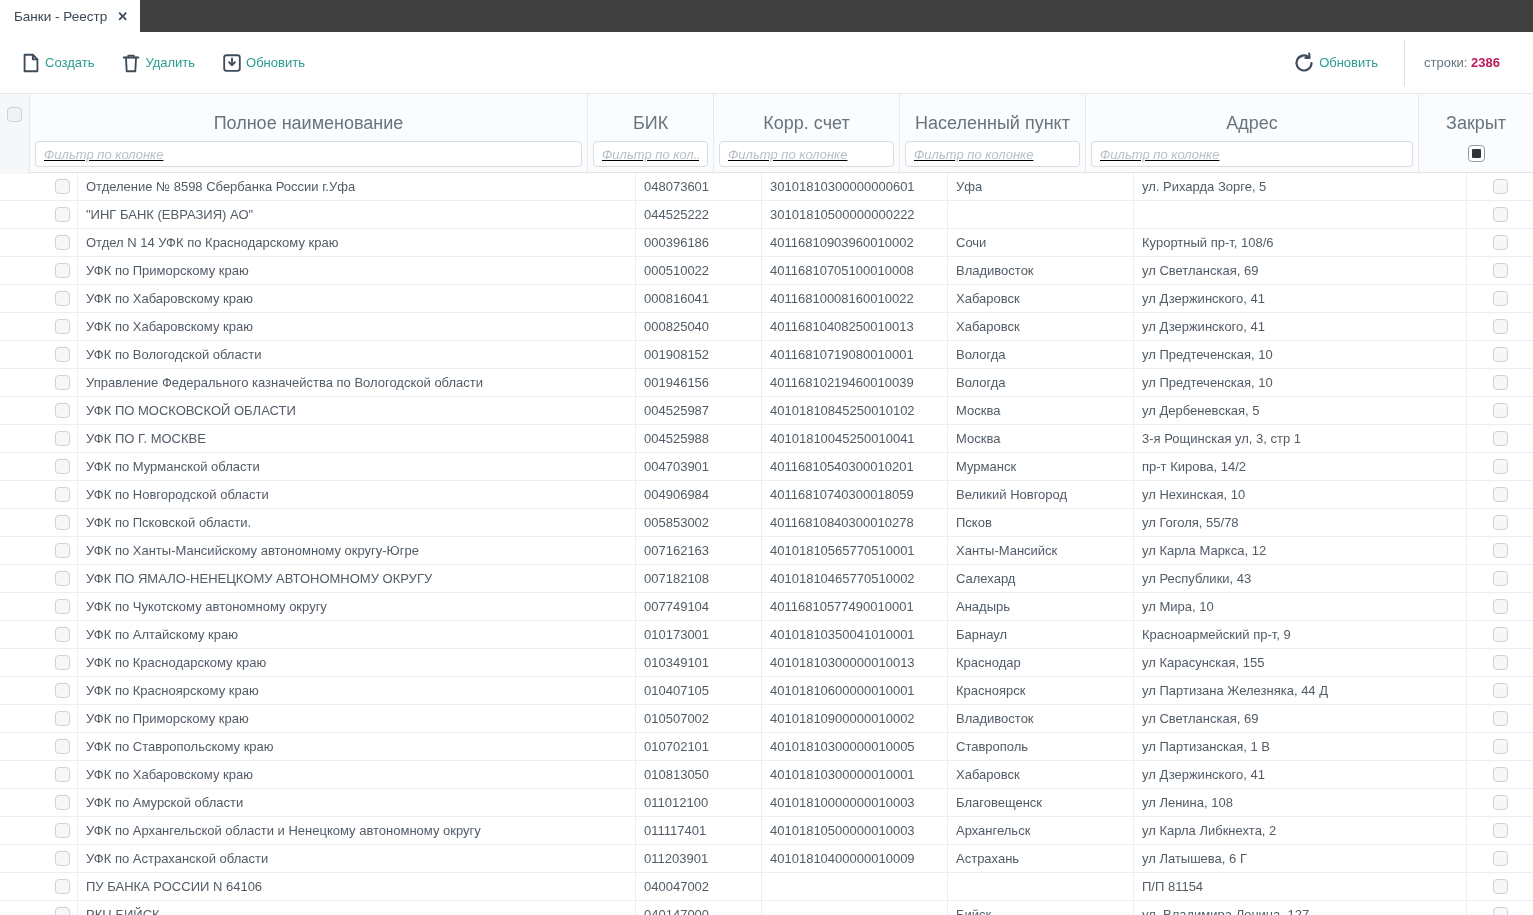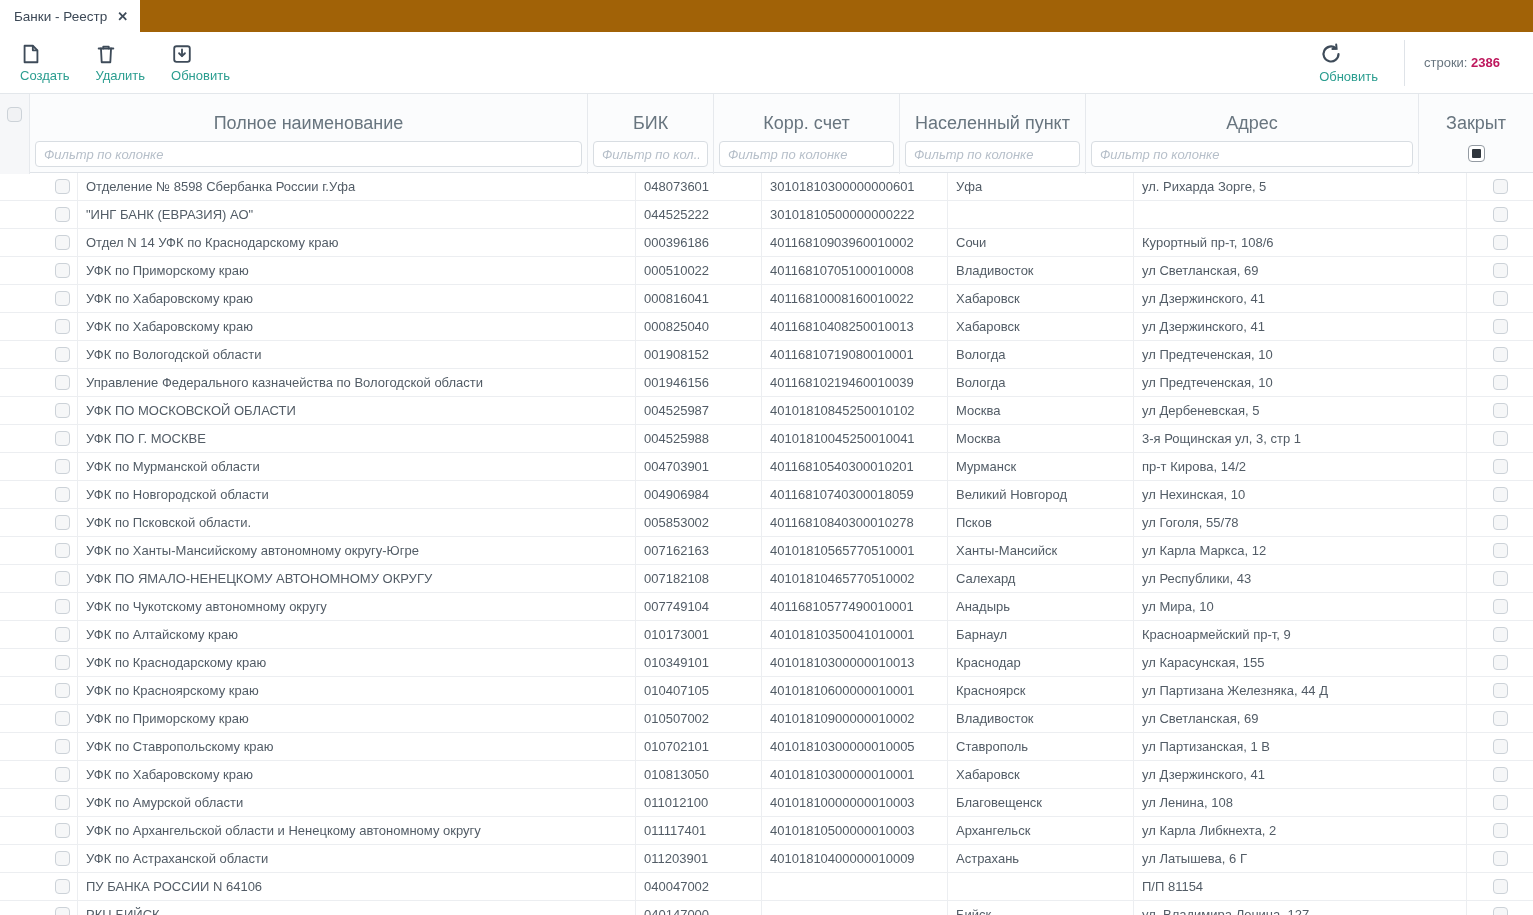--- a/index.html
+++ b/index.html
@@ -1,44 +1,44 @@
 <!DOCTYPE html>
 <html><head>
 <meta charset="utf-8">
 <style>
   * { box-sizing: border-box; margin: 0; padding: 0; }
   html,body { background:#fff; }
   body { font-family: "Liberation Sans", sans-serif; }
   .app { width:1533px; height:915px; overflow:hidden; background:#fff; position:relative; }
 
   
-  .tabbar { height:32px; background:#a16207; display:flex; align-items:stretch; }
+  .tabbar { height:32px; background:#404040; display:flex; align-items:stretch; }
   .tab { background:#fff; padding:0 12px 0 14px; display:flex; align-items:center; gap:10px;
          font-size:13.5px; color:#3c4856; min-width:130px; }
   .tab-close { font-size:13px; font-weight:bold; color:#3e4b59; cursor:pointer; line-height:1; }
 
   
   .toolbar { height:61px; background:#fff; display:flex; align-items:center; padding:0 14px 0 20px; }
-  .tbtn { display:flex; flex-direction:column; gap:3px; margin-right:26px; cursor:pointer; }
+  .tbtn { display:flex; align-items:center; gap:3px; margin-right:26px; cursor:pointer; }
   .tbtn svg { display:block; }
   .tbtn-label { font-size:13px; color:#2a9d8f; }
   .toolbar-right { margin-left:auto; display:flex; align-items:center; height:100%; }
   .tbtn.refresh { margin-right:0; padding:0 26px 0 10px; }
   .vdivider { width:1px; height:46px; background:#dfe3e8; }
   .rows-count { width:114px; text-align:center; font-size:13px; color:#68757f; }
   .rows-count b { color:#be185d; }
 
   
   .grid-cols { display:grid; grid-template-columns:30px 558px 126px 186px 186px 333px auto; }
   .thead { border-top:1px solid #e3e7eb; border-bottom:1px solid #dfe3e8; background:#fbfcfd; height:80px; }
   .hcell { border-right:1px solid #e6e9ed; display:flex; flex-direction:column; }
   .hcell:last-child { border-right:none; }
   .htitle { height:47px; display:flex; align-items:flex-end; justify-content:center;
             font-size:18px; color:#68757f; padding-bottom:7px; }
-  .hfilter { height:33px; display:flex; align-items:flex-start; justify-content:center; padding:0 5px; }
+  .hfilter { height:33px; display:flex; align-items:flex-start; justify-content:center; padding:0 5px;text-decoration:underline; }
   .hfilter input { width:100%; height:26px; border:1px solid #d8dde2; border-radius:4px;
                    padding:0 8px; font-size:13px; font-style:italic; color:#525c66;
                    font-family:"Liberation Sans", sans-serif; outline:none; background:#fff; }
   .hfilter input::placeholder { color:#b6bfc9; font-style:italic; }
   .hcell.cbcol { background:#f6f7f9; align-items:center; border-right:1px solid #e6e9ed; }
   .cb { width:15px; height:15px; border:1px solid #ccd2d8; border-radius:4px; background:#f6f7f8; flex:0 0 auto; }
   .hcell.cbcol .cb { margin-top:13px; background:#f1f2f4; }
   .cb-ind { width:17px; height:17px; border:1px solid #949ba3; border-radius:4px; background:#fff;
             display:flex; align-items:center; justify-content:center; margin:4px auto 0; }
   .cb-ind::after { content:""; width:9px; height:9px; background:#2f353c; border-radius:1px; }

